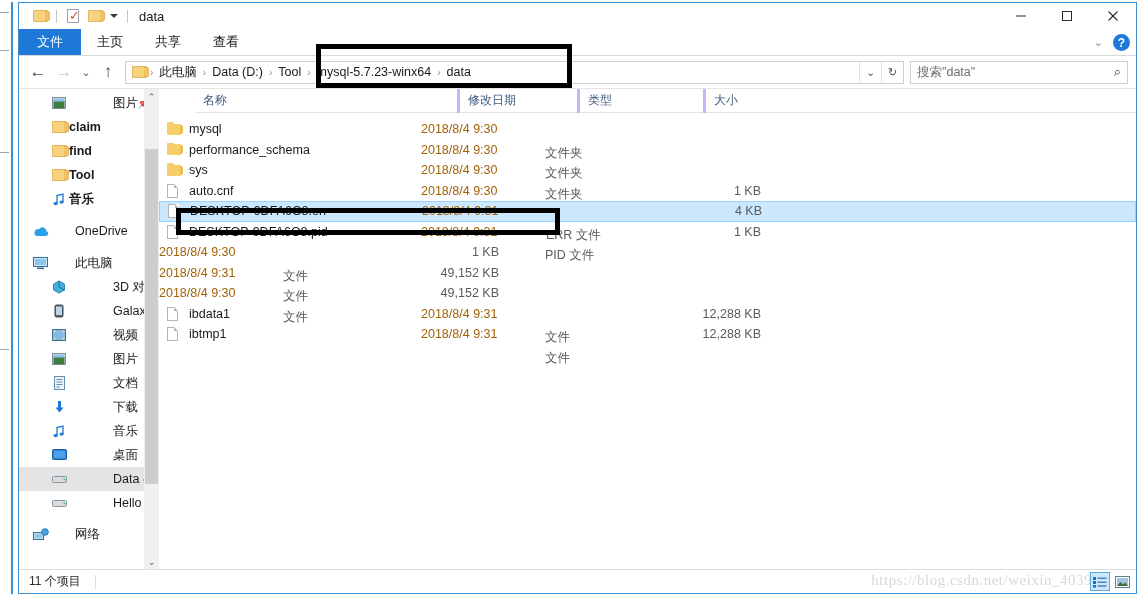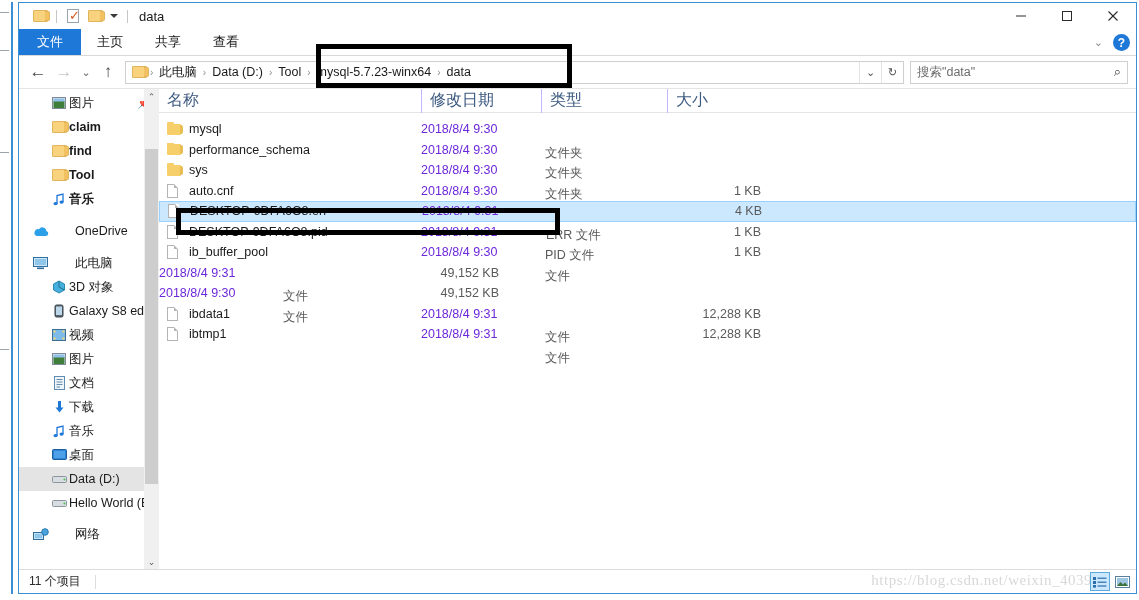--- a/index.html
+++ b/index.html
@@ -121,51 +121,51 @@
   }
   .navitem {
     height: 24px; display: flex; align-items: center; font-size: 12.5px; color: #1a1a1a;
     white-space: nowrap; position: relative;
   }
   .navitem.sel { background: #e4e4e4; }
   .navitem .ico { width: 20px; display: flex; align-items: center; justify-content: center; flex: none; }
   .navitem .lbl { overflow: hidden; }
   .pin { position: absolute; right: 8px; color: #9aa4ad; font-size: 11px; }
   .ind0 { padding-left: 12px; gap: 24px; }
-  .ind1 { padding-left: 30px; }
+  .ind1 { padding-left: 30px; gap: 44px; }
   .ind2 { padding-left: 30px; font-weight: bold; }
   .sb-scroll {
     position: absolute; right: 0; top: 0; width: 15px; height: 100%;
     background: #f0f0f0; display: flex; flex-direction: column; align-items: center;
   }
   .sb-arrow { height: 15px; width: 15px; display: flex; align-items: center; justify-content: center;
               font-size: 9px; color: #5a5a5a; }
   .sb-thumb { position: absolute; left: 1px; width: 13px; background: #cdcdcd; }
 
   
   .filepane { flex: 1; display: flex; flex-direction: column; min-width: 0; background: #fff; position: relative; }
   .colheader {
-    height: 24px; display: flex; align-items: center; font-size: 16px; color: #3d5a80;
-    border-bottom: 1px solid #e4e4e4; position: relative; flex: none;
+    height: 24px; display: flex; align-items: center; font-size: 12px; color: #3d5a80;
+    border-bottom: 1px solid #e4e4e4; position: relative; flex: none; margin-left: 36px;
   }
   .colheader .ch { height: 24px; display: flex; align-items: center; padding-left: 8px;
-                   border-left: 1px solid #c4b5fd; }
+                   border-left: 3px solid #c4b5fd; }
   .colheader .ch:first-child { border-left: none; }
   .ch-name { width: 262px; }
   .ch-date { width: 120px; }
   .ch-type { width: 126px; }
   .ch-size { width: 102px; }
   .rows { flex: 1; position: relative; }
   .row {
     height: 20.5px; display: flex; align-items: center; font-size: 12.5px; color: #1a1a1a;
     position: relative;
   }
   .row.sel { background: #cce8ff; border: 1px solid #99d1ff; }
   .c-name { width: 262px; display: flex; align-items: center; padding-left: 8px; overflow: hidden; }
-  .c-date { width: 120px; color: #6d28d9; }
+  .c-date { width: 120px; color: #a16207; }
   .c-type { width: 126px; color: #5a5a5a; padding-left: 4px; margin-top: 48px; }
   .c-size { width: 102px; color: #5a5a5a; text-align: right; padding-right: 8px; }
   .ic { width: 22px; display: flex; align-items: center; justify-content: flex-start; flex: none; }
   .fileico {
     position: relative; width: 11px; height: 14px; background: #fff; border: 1px solid #b4b4b4;
   }
   .fileico::after {
     content: ""; position: absolute; right: -1px; top: -1px;
     border-width: 0 4px 4px 0; border-style: solid; border-color: #fff #fff #b4b4b4 #b4b4b4;
   }
@@ -578,26 +578,20 @@
                 <span class="fileico"></span>
               </span>
             <span>DESKTOP-9DFA6O8.pid</span>
           </div>
           <div class="c-date">2018/8/4 9:31</div>
           <div class="c-type">PID 文件</div>
           <div class="c-size">1 KB</div>
         </div>
 
         <div class="row">
-          <div class="c-name">
-            <span class="ic">
-                <span class="fileico"></span>
-              </span>
-            <span>ib_buffer_pool</span>
-          </div>
           <div class="c-date">2018/8/4 9:30</div>
           <div class="c-type">文件</div>
           <div class="c-size">1 KB</div>
         </div>
 
         <div class="row">
           <div class="c-date">2018/8/4 9:31</div>
           <div class="c-type">文件</div>
           <div class="c-size">49,152 KB</div>
         </div>

